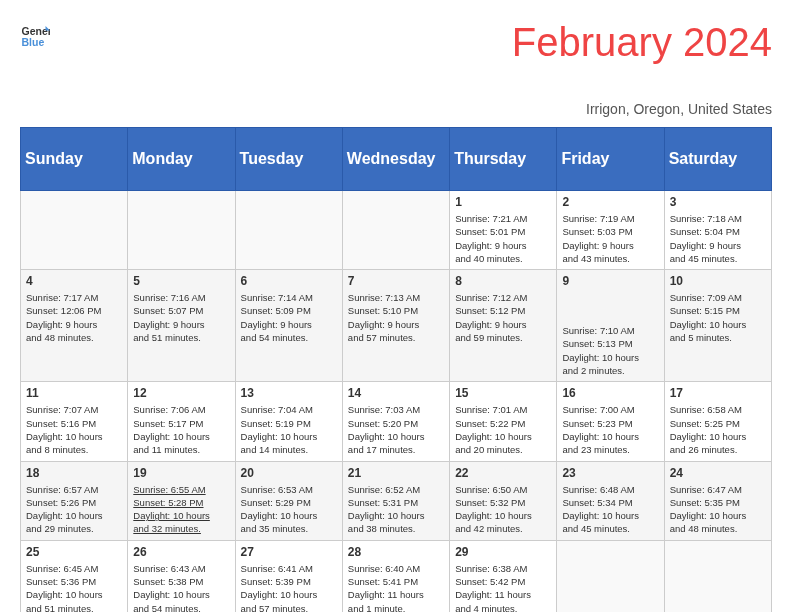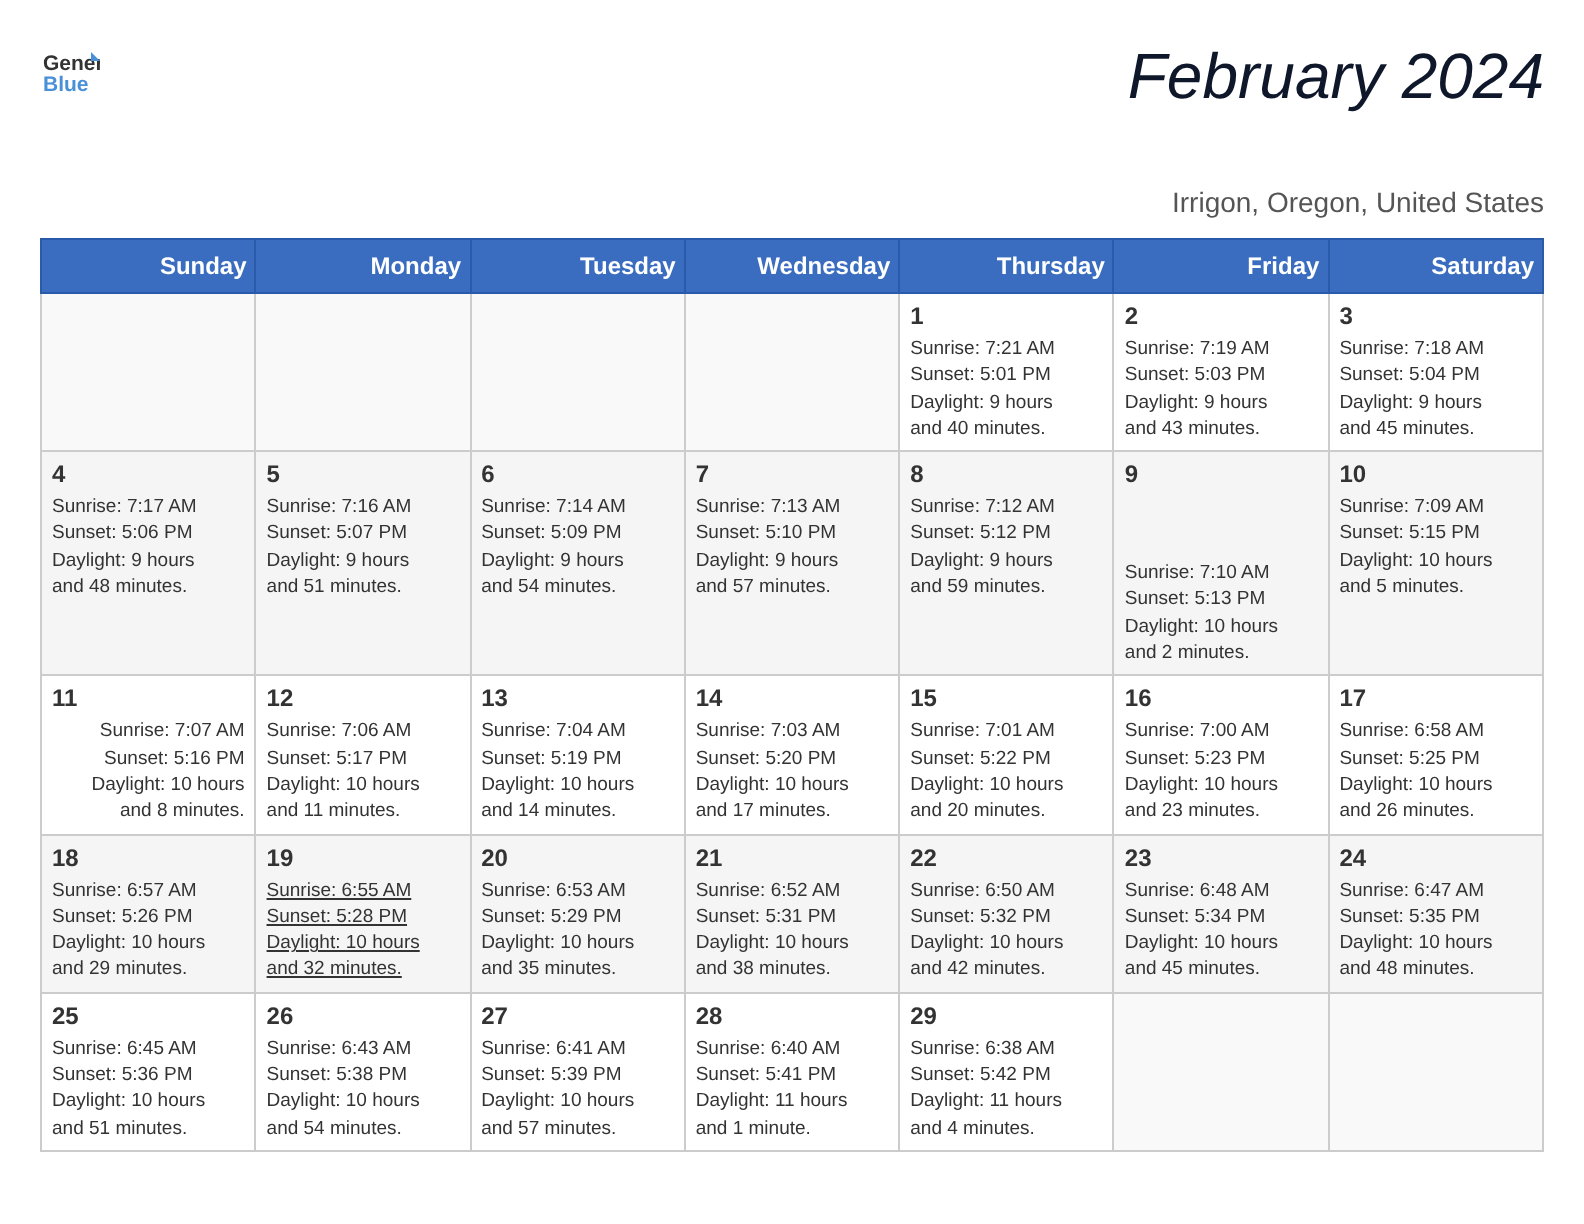--- a/index.html
+++ b/index.html
@@ -22,42 +22,41 @@
       gap: 4px;
     }
     .logo-icon {
       width: 30px;
       height: 30px;
     }
     .title-area {
       text-align: right;
     }
     .month-title {
-      font-size: 32px;
+      font-size: 40px;
       font-weight: 300;
-      color: #0f172a;
-      font-style: italic;
+      color: #ef4444;
     }
     .location-title {
       font-size: 14px;
       color: #555;
       margin-top: 36px;
     }
     .calendar {
       width: 100%;
       border-collapse: collapse;
       border: 1px solid #ccc;
     }
     .calendar th {
       background-color: #3a6dbf;
       color: white;
-      font-size: 12px;
+      font-size: 16px;
       font-weight: bold;
-      padding: 6px 4px;
-      text-align: right;
+      padding: 22px 4px;
+      text-align: left;
       border: 1px solid #2a5aaa;
     }
     .calendar td {
       vertical-align: top;
       border: 1px solid #ccc;
       padding: 4px 5px;
       width: calc(100% / 7);
       min-height: 80px;
       font-size: 10px;
       color: #333;
@@ -138,21 +137,21 @@
           <div class="day-info" style="white-space: pre-line;">Sunrise: 7:18 AM
 Sunset: 5:04 PM
 Daylight: 9 hours
 and 45 minutes.</div>
         </td>
       </tr>
       <tr>
         <td>
           <div class="day-number">4</div>
           <div class="day-info" style="white-space: pre-line;">Sunrise: 7:17 AM
-Sunset: 5:06 PM
+Sunset: 12:06 PM
 Daylight: 9 hours
 and 48 minutes.</div>
         </td>
         <td>
           <div class="day-number">5</div>
           <div class="day-info" style="white-space: pre-line;">Sunrise: 7:16 AM
 Sunset: 5:07 PM
 Daylight: 9 hours
 and 51 minutes.</div>
         </td>
@@ -188,21 +187,21 @@
           <div class="day-number">10</div>
           <div class="day-info" style="white-space: pre-line;">Sunrise: 7:09 AM
 Sunset: 5:15 PM
 Daylight: 10 hours
 and 5 minutes.</div>
         </td>
       </tr>
       <tr>
         <td>
           <div class="day-number">11</div>
-          <div class="day-info" style="white-space: pre-line; text-align: right;">Sunrise: 7:07 AM
+          <div class="day-info" style="white-space: pre-line;">Sunrise: 7:07 AM
 Sunset: 5:16 PM
 Daylight: 10 hours
 and 8 minutes.</div>
         </td>
         <td>
           <div class="day-number">12</div>
           <div class="day-info" style="white-space: pre-line;">Sunrise: 7:06 AM
 Sunset: 5:17 PM
 Daylight: 10 hours
 and 11 minutes.</div>

